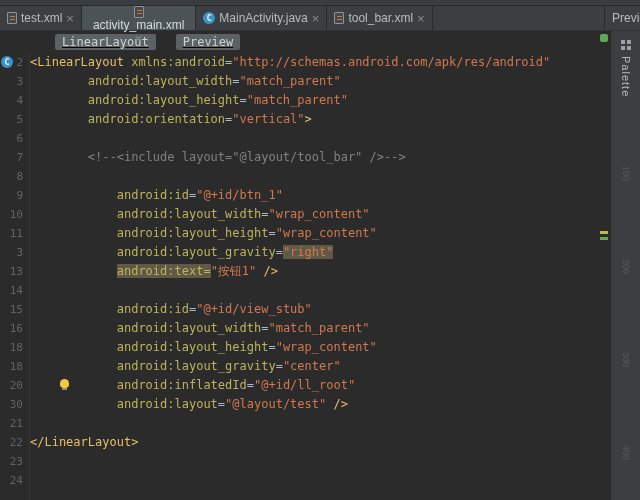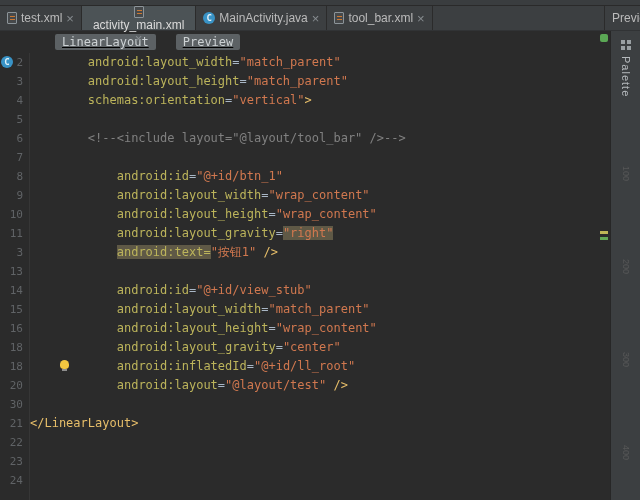--- a/index.html
+++ b/index.html
@@ -161,23 +161,24 @@
           <span class="gnum">22</span>
         </div>
         <div class="gline">
           <span class="gnum">23</span>
         </div>
         <div class="gline">
           <span class="gnum">24</span>
         </div>
       </div>
     <div class="code" id="code">
+        <div class="cline"><span class="tok-t">&lt;LinearLayout</span><span class="tok-p"> </span><span class="tok-a">xmlns:android</span><span class="tok-p">=</span><span class="tok-v">"http://schemas.android.com/apk/res/android"</span></div>
         <div class="cline"><span class="tok-p">        </span><span class="tok-a">android:layout_width</span><span class="tok-p">=</span><span class="tok-v">"match_parent"</span></div>
         <div class="cline"><span class="tok-p">        </span><span class="tok-a">android:layout_height</span><span class="tok-p">=</span><span class="tok-v">"match_parent"</span></div>
-        <div class="cline"><span class="tok-p">        </span><span class="tok-a">schemas:orientation</span><span class="tok-p">=</span><span class="tok-v">"vertical"</span><span class="tok-t">&gt;</span></div>
+        <div class="cline"><span class="tok-p">        </span><span class="tok-a">android:orientation</span><span class="tok-p">=</span><span class="tok-v">"vertical"</span><span class="tok-t">&gt;</span></div>
         <div class="cline"></div>
         <div class="cline"><span class="tok-p">        </span><span class="tok-c">&lt;!--&lt;include layout="@layout/tool_bar" /&gt;--&gt;</span></div>
         <div class="cline"></div>
         <div class="cline"><span class="tok-p">            </span><span class="tok-a">android:id</span><span class="tok-p">=</span><span class="tok-v">"@+id/btn_1"</span></div>
         <div class="cline"><span class="tok-p">            </span><span class="tok-a">android:layout_width</span><span class="tok-p">=</span><span class="tok-v">"wrap_content"</span></div>
         <div class="cline"><span class="tok-p">            </span><span class="tok-a">android:layout_height</span><span class="tok-p">=</span><span class="tok-v">"wrap_content"</span></div>
         <div class="cline"><span class="tok-p">            </span><span class="tok-a">android:layout_gravity</span><span class="tok-p">=</span><span class="tok-hv">"right"</span></div>
         <div class="cline"><span class="tok-p">            </span><span class="tok-ha">android:text=</span><span class="tok-v">"按钮1"</span><span class="tok-p"> </span><span class="tok-t">/&gt;</span></div>
         <div class="cline"></div>
         <div class="cline"><span class="tok-p">            </span><span class="tok-a">android:id</span><span class="tok-p">=</span><span class="tok-v">"@+id/view_stub"</span></div>

